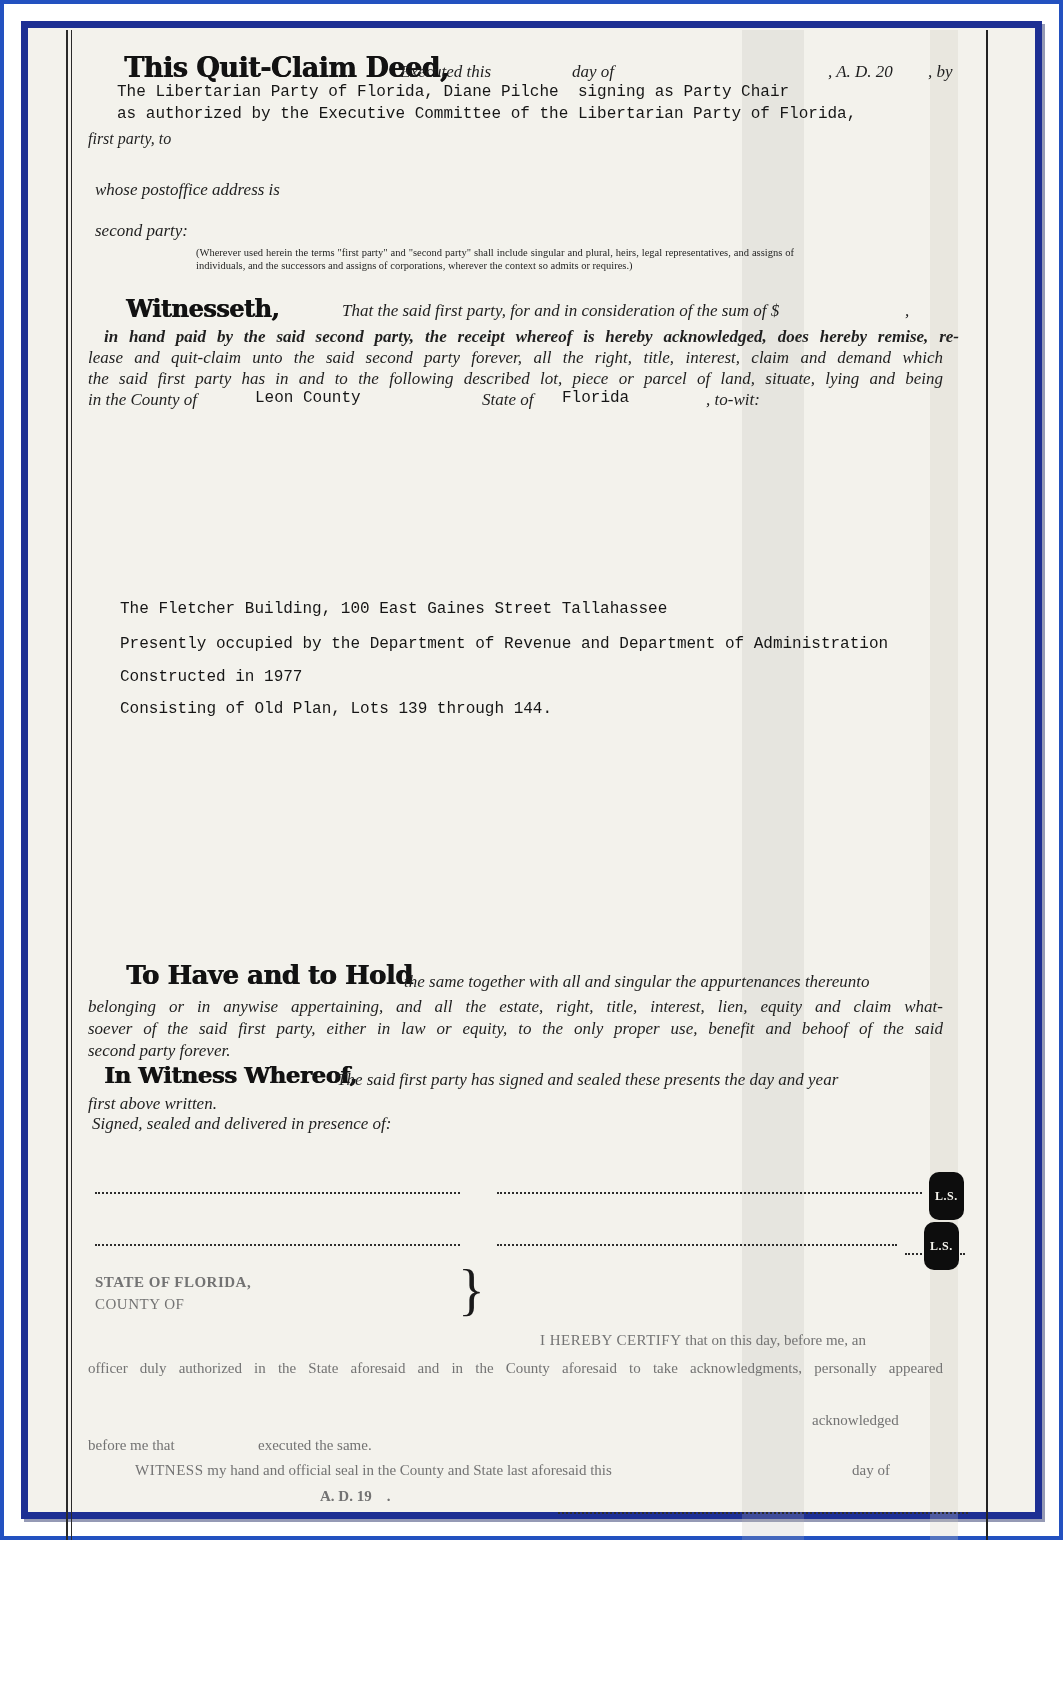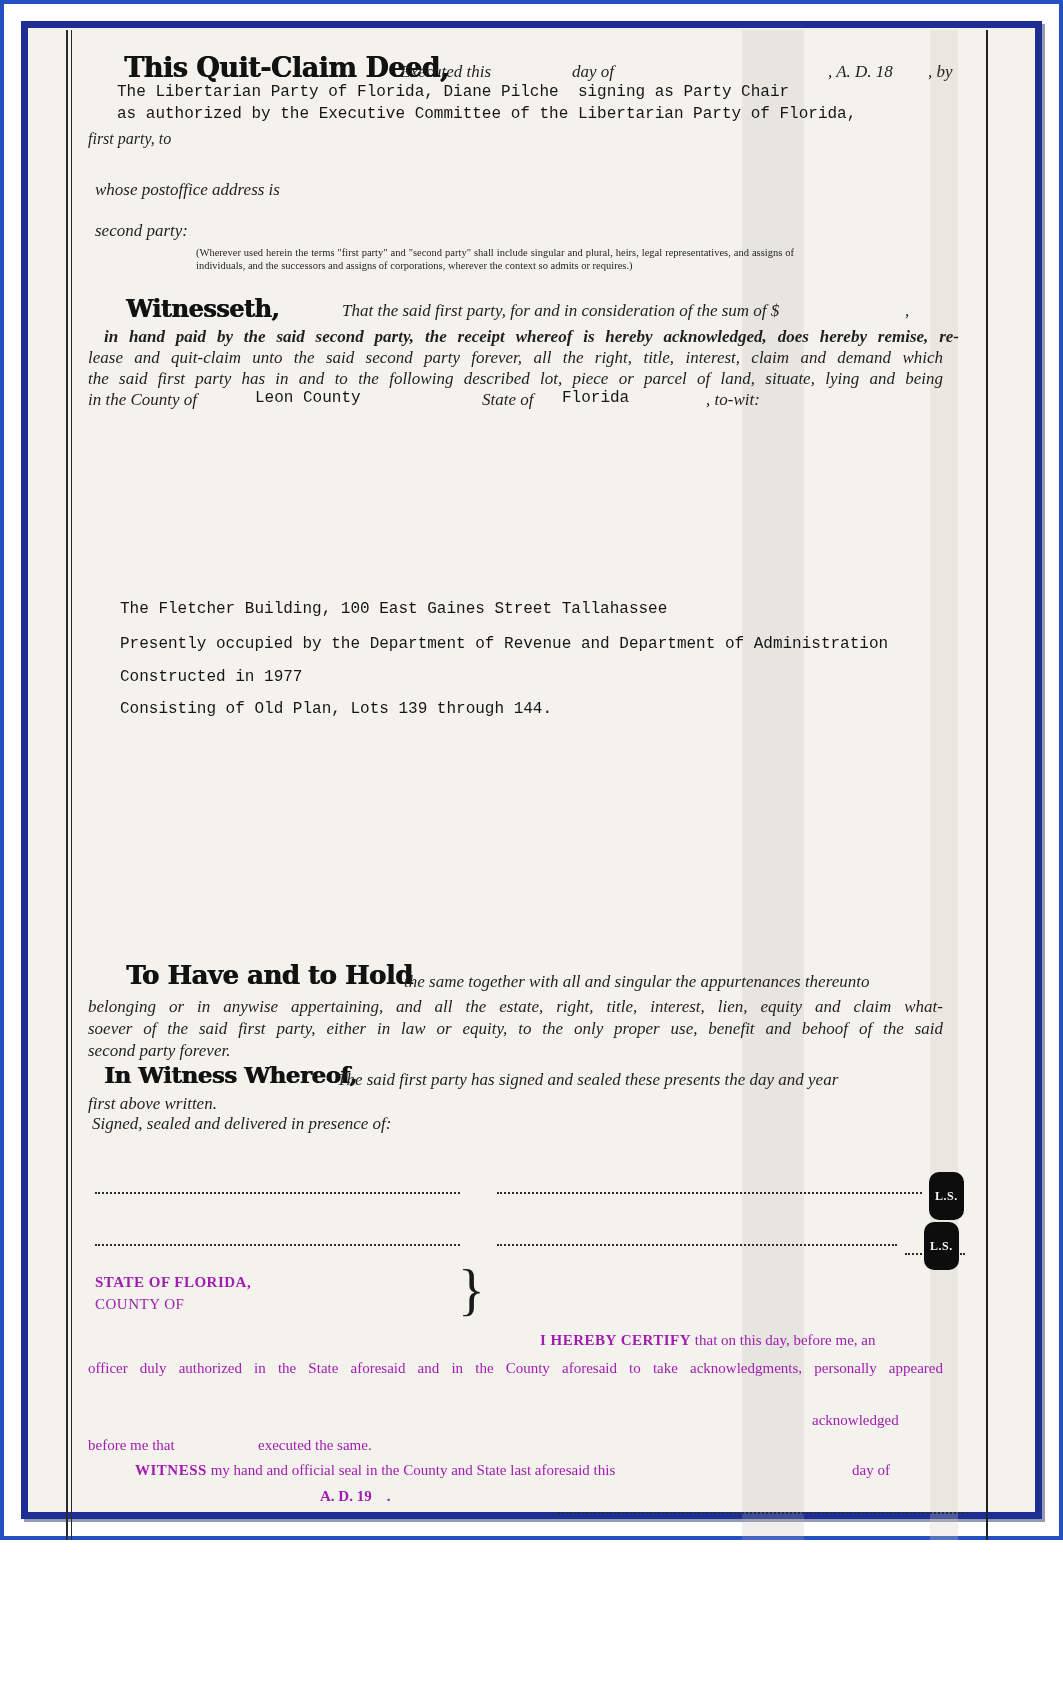--- a/index.html
+++ b/index.html
@@ -10,50 +10,50 @@
                border:7px solid #1d2f93;background:#f3f2ec;
                box-shadow:3px 3px 0 rgba(20,30,90,.45);}
   .abs{position:absolute;}
   .blackletter{font-family:"DejaVu Serif",serif;font-weight:bold;color:#121212;
                letter-spacing:-0.5px;text-shadow:0.7px 0 0 #121212;white-space:nowrap;}
   .form{font-family:"Liberation Serif",serif;font-style:italic;font-size:17px;color:#1f1f1f;white-space:nowrap;}
   .form-j{white-space:normal;text-align:justify;text-align-last:justify;}
   .type{font-family:"Liberation Mono","DejaVu Sans Mono",monospace;font-size:16px;color:#161616;white-space:pre;}
   .fine{font-family:"Liberation Serif",serif;font-size:10.5px;line-height:13px;color:#1f1f1f;
         text-align:justify;}
-  .notary{font-family:"Liberation Serif",serif;font-size:15px;color:#a21caf;white-space:nowrap;}
+  .notary{font-family:"Liberation Serif",serif;font-size:15px;color:#737373;white-space:nowrap;}
   .notary-j{white-space:normal;text-align:justify;text-align-last:justify;}
   .dotted{border-bottom:2px dotted #2c2c2c;height:0;}
   .ls-badge{background:#0d0d0d;color:#f4f3ec;font-family:"Liberation Serif",serif;
             font-weight:bold;font-size:12px;line-height:20px;padding:14px 6px;
             border-radius:10px;letter-spacing:0.5px;}
   .vrule-double{width:3px;border-left:2px solid #2a2a2a;border-right:1px solid #2a2a2a;}
   .vrule-single{width:2px;background:#222;}
   .scan-band{background:#b9b8b0;opacity:0.22;}
   .scan-band2{background:#cfccbe;opacity:0.28;}
   .brace{font-family:"Liberation Serif",serif;font-size:56px;font-weight:normal;color:#1a1a1a;}
-  b.hard{font-weight:bold;letter-spacing:0.5px;}
+  b.hard{font-weight:normal;letter-spacing:0.5px;}
 </style>
 </head>
 <body>
 
 <div class="stage">
   <div class="frame-outer"></div>
   <div class="frame-inner"></div>
 
   <div class="abs scan-band" style="left:742px;top:30px;width:62px;height:1645px;"></div>
   <div class="abs scan-band2" style="left:930px;top:30px;width:28px;height:1645px;"></div>
 
   <div class="abs vrule-double" style="left:66px;top:30px;height:1645px;"></div>
   <div class="abs vrule-single" style="left:986px;top:30px;height:1645px;"></div>
 
   <div class="abs blackletter" style="left:124px;top:52px;font-size:27px;">This Quit-Claim Deed,</div>
   <div class="abs form" style="left:400px;top:62px;">Executed this</div>
   <div class="abs form" style="left:572px;top:62px;">day of</div>
-  <div class="abs form" style="left:828px;top:62px;">, A. D. 18</div>
+  <div class="abs form" style="left:828px;top:62px;">, A. D. 20</div>
   <div class="abs form" style="left:928px;top:62px;">, by</div>
 
   <div class="abs type" style="left:117px;top:83px;">The Libertarian Party of Florida, Diane Pilche  signing as Party Chair</div>
   <div class="abs type" style="left:117px;top:105px;">as authorized by the Executive Committee of the Libertarian Party of Florida,</div>
   <div class="abs form" style="left:88px;top:130px;font-size:16px;">first party, to</div>
 
   <div class="abs form" style="left:95px;top:180px;">whose postoffice address is</div>
   <div class="abs form" style="left:95px;top:221px;">second party:</div>
   <div class="abs fine" style="left:196px;top:246px;width:598px;">(Wherever used herein the terms "first party" and "second party" shall include singular and plural, heirs, legal representatives, and assigns of individuals, and the successors and assigns of corporations, wherever the context so admits or requires.)</div>
 

